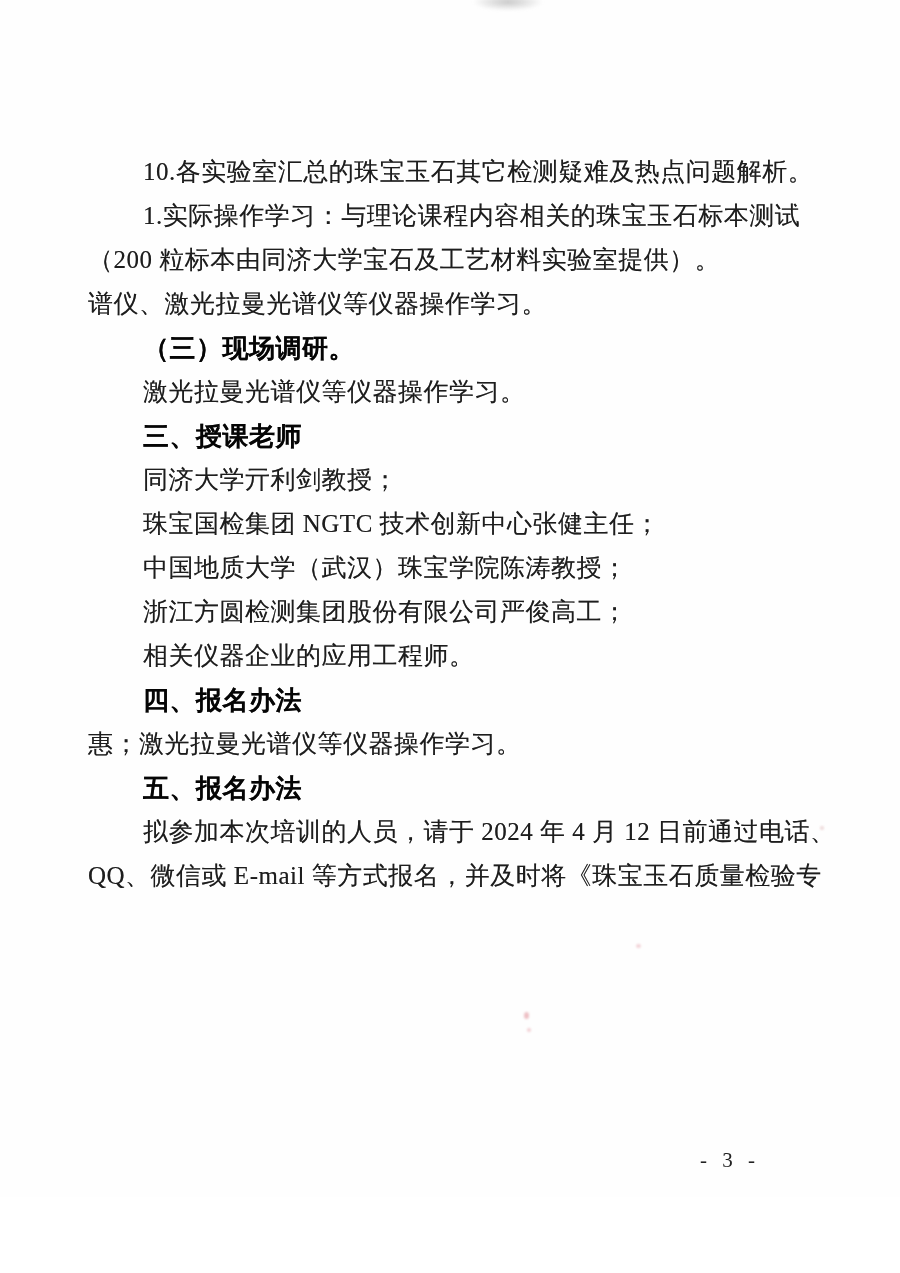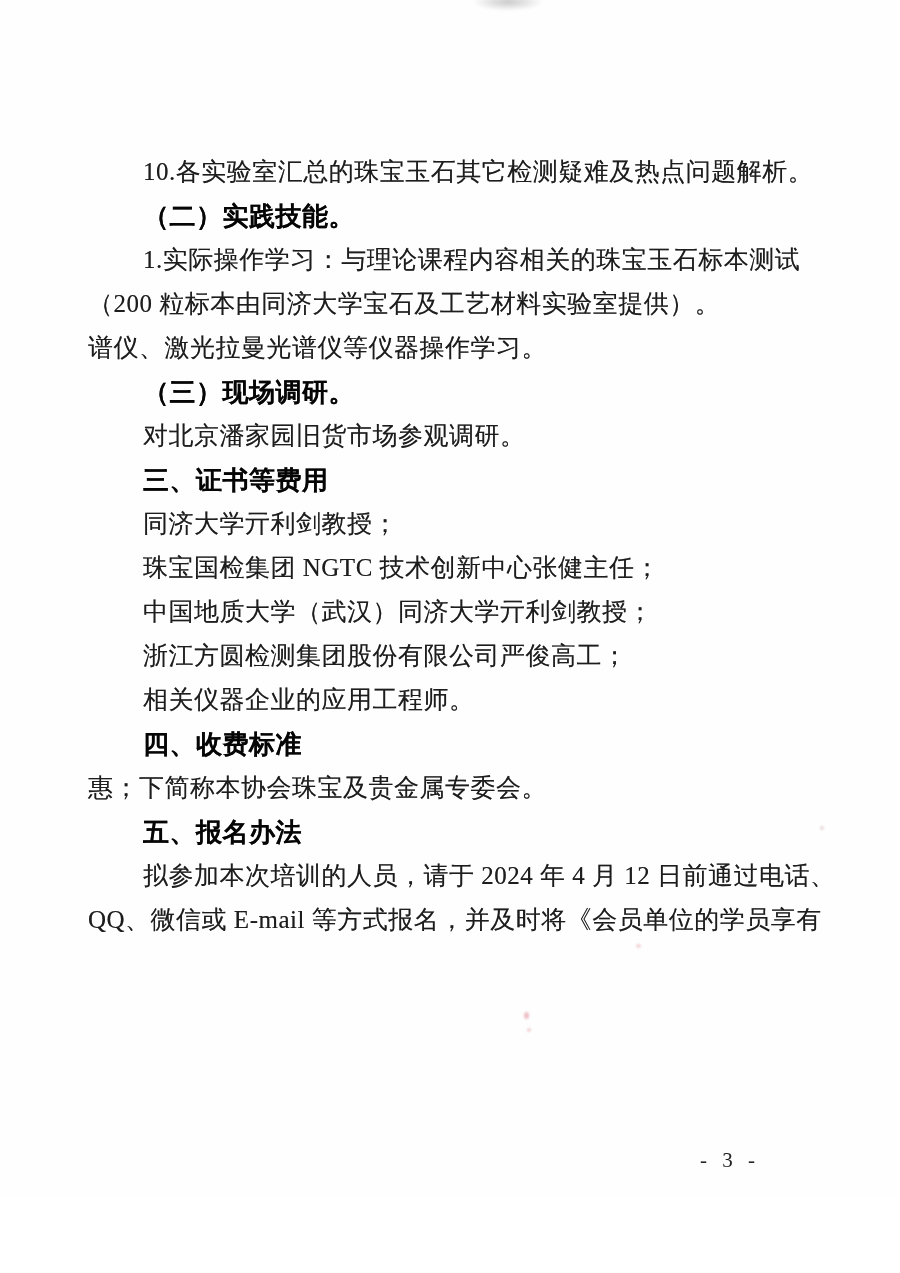--- a/index.html
+++ b/index.html
@@ -80,34 +80,33 @@
 <div class="page">
 
   <div class="smudge-top"></div>
   <div class="speck speck-1"></div>
   <div class="speck speck-2"></div>
   <div class="speck speck-3"></div>
   <div class="speck speck-4"></div>
 
   <div class="content">
     <div class="ln indent">10.各实验室汇总的珠宝玉石其它检测疑难及热点问题解析。</div>
-    <div class="ln indent bold">（二）实践技能。</div>
     <div class="ln indent full">1.实际操作学习：与理论课程内容相关的珠宝玉石标本测试</div>
     <div class="ln">（200 粒标本由同济大学宝石及工艺材料实验室提供）。</div>
     <div class="ln">谱仪、激光拉曼光谱仪等仪器操作学习。</div>
     <div class="ln indent bold">（三）现场调研。</div>
-    <div class="ln indent">对北京潘家园旧货市场参观调研。</div>
-    <div class="ln indent bold">三、证书等费用</div>
+    <div class="ln indent">激光拉曼光谱仪等仪器操作学习。</div>
+    <div class="ln indent bold">三、授课老师</div>
     <div class="ln indent">同济大学亓利剑教授；</div>
     <div class="ln indent">珠宝国检集团 NGTC 技术创新中心张健主任；</div>
-    <div class="ln indent">中国地质大学（武汉）同济大学亓利剑教授；</div>
+    <div class="ln indent">中国地质大学（武汉）珠宝学院陈涛教授；</div>
     <div class="ln indent">浙江方圆检测集团股份有限公司严俊高工；</div>
     <div class="ln indent">相关仪器企业的应用工程师。</div>
-    <div class="ln indent bold">四、收费标准</div>
-    <div class="ln">惠；下简称本协会珠宝及贵金属专委会。</div>
+    <div class="ln indent bold">四、报名办法</div>
+    <div class="ln">惠；激光拉曼光谱仪等仪器操作学习。</div>
     <div class="ln indent bold">五、报名办法</div>
     <div class="ln indent full">拟参加本次培训的人员，请于 2024 年 4 月 12 日前通过电话、</div>
-    <div class="ln full">QQ、微信或 E-mail 等方式报名，并及时将《会员单位的学员享有</div>
+    <div class="ln full">QQ、微信或 E-mail 等方式报名，并及时将《珠宝玉石质量检验专</div>
   </div>
 
   <div class="page-number">- 3 -</div>
 
 </div>
 
 </body></html>

